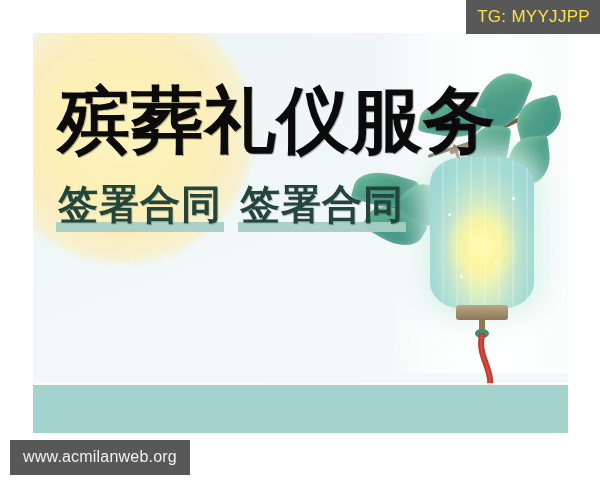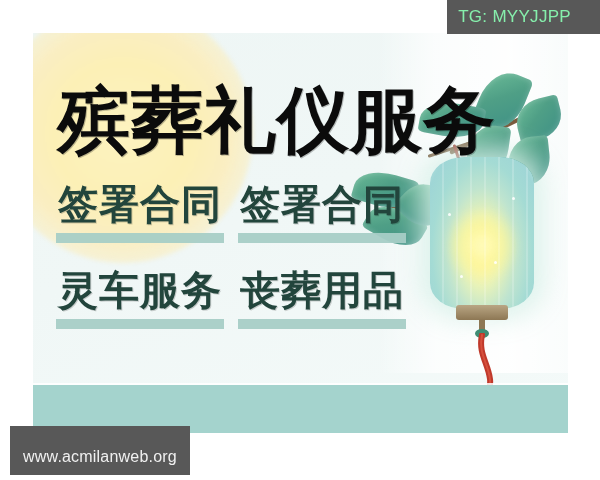--- a/index.html
+++ b/index.html
@@ -92,21 +92,21 @@
   .sub-row {
     display: flex;
     align-items: flex-end;
     gap: 18px;
     margin-top: 28px;
     white-space: nowrap;
   }
   .sub-phrase {
     position: relative;
     display: inline-block;
-    padding-bottom: 18px;
+    padding-bottom: 7px;
   }
   .sub-phrase .phrase-text {
     position: relative;
     z-index: 2;
     font-family: "Liberation Serif", "DejaVu Serif", serif;
     font-weight: bold;
     font-size: 40px;
     line-height: 1;
     letter-spacing: 1px;
     color: #22453c;
@@ -219,35 +219,35 @@
     background: linear-gradient(140deg, #6fbf9a 0%, #4f9f86 45%, #3d8f86 100%);
     box-shadow: inset 0 0 6px rgba(255,255,255,.25);
   }
 
   
   #tg-badge {
     position: absolute;
     right: 0;
     top: 0;
     background: #585858;
-    color: #86efac;
+    color: #fde047;
     font-size: 17px;
     line-height: 1;
-    padding: 8px 29px 9px 11px;
+    padding: 8px 10px 9px 11px;
     letter-spacing: .3px;
   }
   #url-badge {
     position: absolute;
     left: 10px;
     bottom: 5px;
     background: #585858;
     color: #f0f0f0;
     font-size: 16px;
     line-height: 1;
-    padding: 23px 13px 10px 13px;
+    padding: 9px 13px 10px 13px;
     letter-spacing: .2px;
   }
 </style>
 </head>
 <body>
 
 <div id="poster">
 
   <div id="sun-glow"></div>
   <div id="light-band"></div>
@@ -296,30 +296,20 @@
       <span class="sub-phrase">
         <span class="phrase-bar"></span>
         <span class="phrase-text">签署合同</span>
       </span>
       <span class="sub-phrase">
         <span class="phrase-bar"></span>
         <span class="phrase-text">签署合同</span>
       </span>
     </div>
 
-    <div class="sub-row">
-      <span class="sub-phrase">
-        <span class="phrase-bar"></span>
-        <span class="phrase-text">灵车服务</span>
-      </span>
-      <span class="sub-phrase">
-        <span class="phrase-bar"></span>
-        <span class="phrase-text">丧葬用品</span>
-      </span>
-    </div>
   </div>
 
   <div id="teal-band-edge"></div>
   <div id="teal-band"></div>
 </div>
 
 <div id="tg-badge">TG: MYYJJPP</div>
 
 <div id="url-badge">www.acmilanweb.org</div>
 

